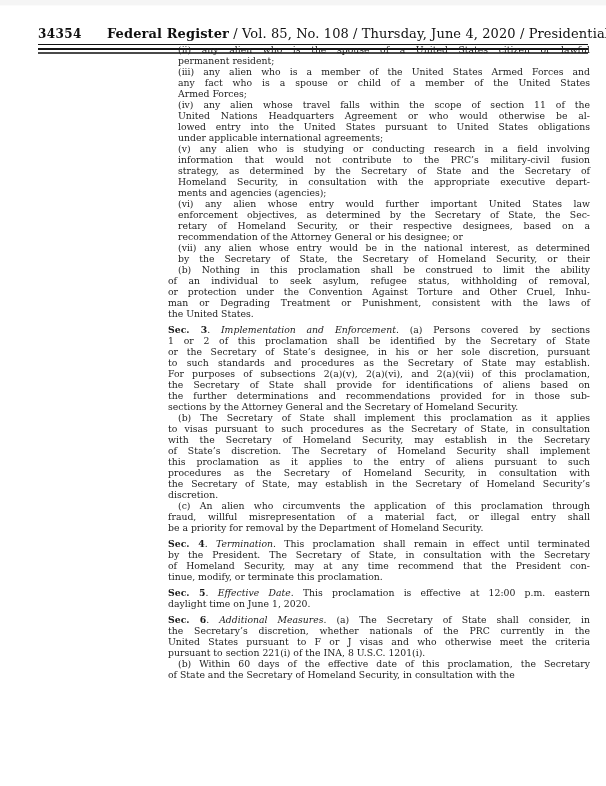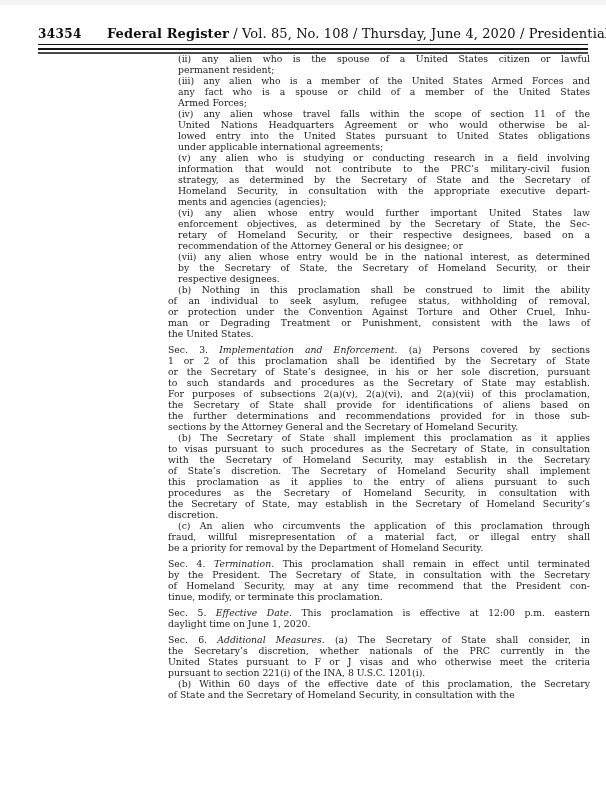--- a/index.html
+++ b/index.html
@@ -34,33 +34,33 @@
   }
   .masthead { font-size: 13px; letter-spacing: 0.1px; white-space: nowrap; }
   .masthead .mh-title { font-weight: bold; }
   .double-rule {
     margin-top: 3px;
     height: 2px;
     border-top: 2.5px solid #161616;
     border-bottom: 2px solid #4a4a4a;
   }
   .content {
-    position: absolute; left: 168px; top: 53px; width: 422px;
+    position: absolute; left: 168px; top: 44px; width: 422px;
     font-size: 9.3px;
     line-height: 11px;
     color: #1c1c1c;
   }
   .para { margin-top: 0; }
   .para:first-child { margin-top: 0; }
   .para.section { margin-top: 5px; }
   .para.sub { margin-left: 10px; }
   .para.first .line.head { text-indent: 10px; }
   .line { text-align: justify; text-align-last: justify; }
   .line.last { text-align-last: left; }
-  .line .b { font-weight: normal; }
+  .line .b { font-weight: bold; }
   .line .i { font-style: italic; }
 </style>
 </head>
 <body>
 
 <div class="top-strip"></div>
 
 <div class="header">
   <div class="header-row">
     <span class="page-num">34354</span>
@@ -94,21 +94,20 @@
     </div>
     <div class="para sub">
       <div class="line head">(vi) any alien whose entry would further important United States law</div>
       <div class="line">enforcement objectives, as determined by the Secretary of State, the Sec-</div>
       <div class="line">retary of Homeland Security, or their respective designees, based on a</div>
       <div class="line last">recommendation of the Attorney General or his designee; or</div>
     </div>
     <div class="para sub">
       <div class="line head">(vii) any alien whose entry would be in the national interest, as determined</div>
       <div class="line">by the Secretary of State, the Secretary of Homeland Security, or their</div>
-      <div class="line last">respective designees.</div>
     </div>
     <div class="para first">
       <div class="line head">(b) Nothing in this proclamation shall be construed to limit the ability</div>
       <div class="line">of an individual to seek asylum, refugee status, withholding of removal,</div>
       <div class="line">or protection under the Convention Against Torture and Other Cruel, Inhu-</div>
       <div class="line">man or Degrading Treatment or Punishment, consistent with the laws of</div>
       <div class="line last">the United States.</div>
     </div>
     <div class="para section">
       <div class="line head"><span class="b">Sec. 3</span><span class="n">. </span><span class="i">Implementation and Enforcement</span><span class="n">. (a) Persons covered by sections</span></div>

